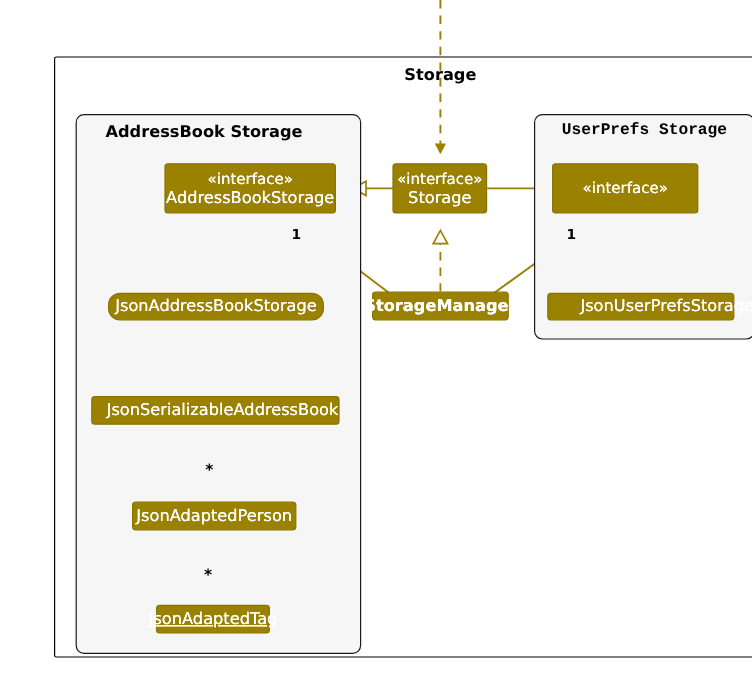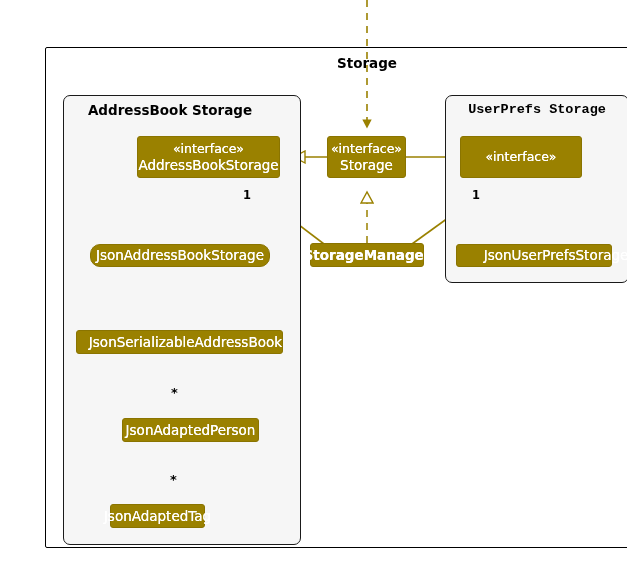--- a/index.html
+++ b/index.html
@@ -175,25 +175,25 @@
   </div>
 
   <div class="cls" style="left:424px; top:244px; width:156px; height:23px;padding-left:44px;">
     <span class="nm">JsonUserPrefsStorage</span>
   </div>
 
   <div class="cls" style="left:44px; top:330px; width:207px; height:24px;align-items:flex-end;">
     <span class="nm">JsonSerializableAddressBook</span>
   </div>
 
-  <div class="cls" style="left:90px; top:418px; width:137px; height:24px;">
+  <div class="cls" style="left:78px; top:418px; width:137px; height:24px;">
     <span class="nm">JsonAdaptedPerson</span>
   </div>
 
-  <div class="cls" style="left:78px; top:504px; width:95px; height:24px;">
+  <div class="cls" style="left:98px; top:504px; width:95px; height:24px;text-decoration:underline;">
     <span class="nm">JsonAdaptedTag</span>
   </div>
 
   <div class="mult" style="left:211px; top:188px;">1</div>
   <div class="mult" style="left:440px; top:188px;">1</div>
   <div class="mult star" style="left:139px; top:385px;">*</div>
   <div class="mult star" style="left:138px; top:472px;">*</div>
 
 </div>
 

